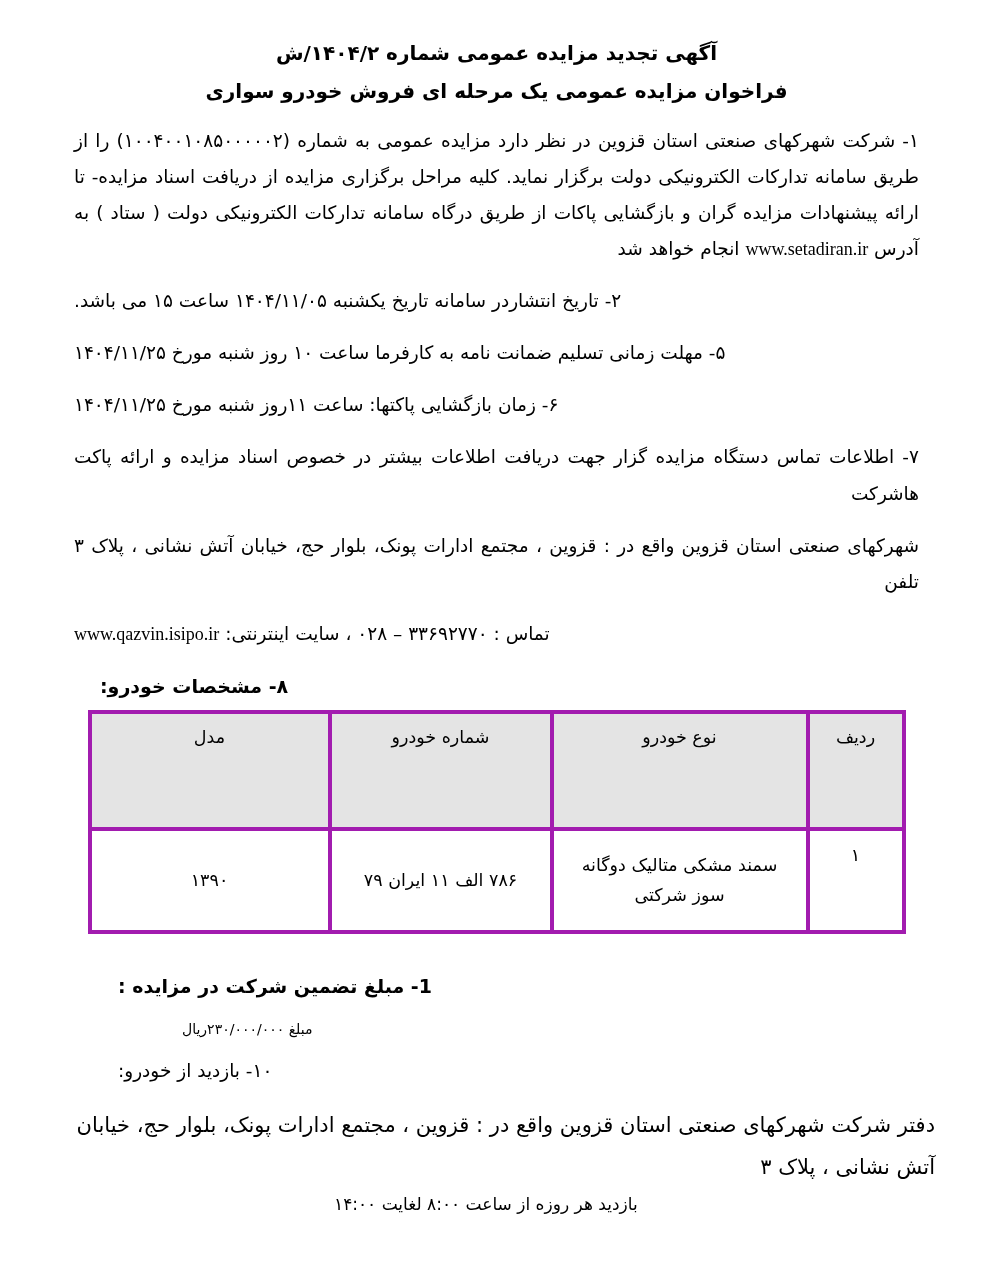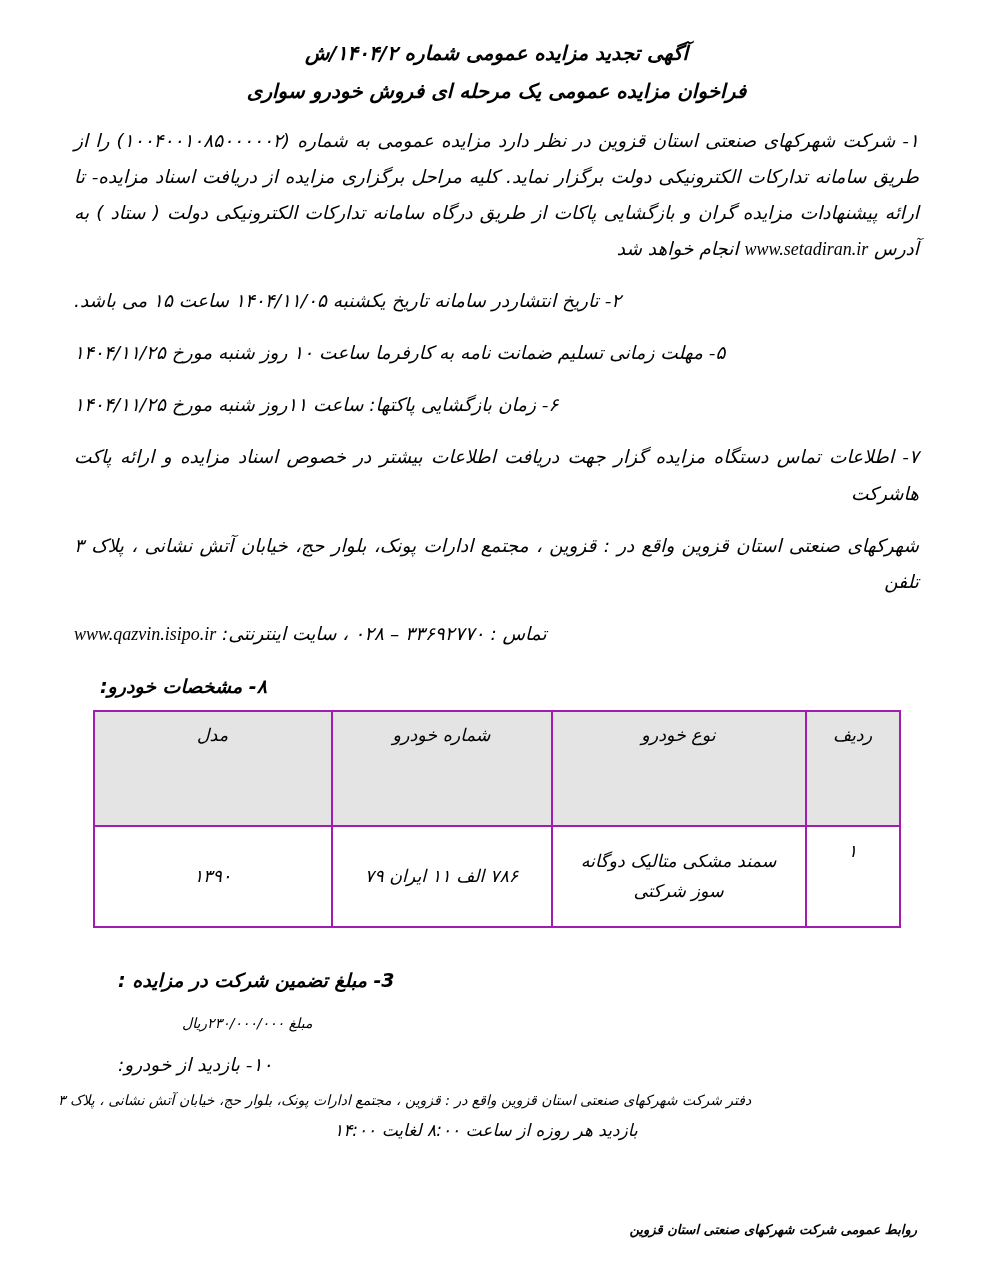--- a/index.html
+++ b/index.html
@@ -13,21 +13,20 @@
   }
   .page {
     position: relative;
     width: 993px;
     height: 1280px;
     background: #ffffff;
     box-sizing: border-box;
     padding: 30px 58px 0 58px;
     overflow: hidden;
     direction: rtl;
-    font-style: italic;
   }
 
   
   .title-block {
     text-align: center;
     margin-top: 8px;
   }
   .title-line-1 {
     font-size: 20px;
     font-weight: bold;
@@ -89,21 +88,21 @@
     margin-top: 4px;
   }
   table.vehicle-table {
     border-collapse: collapse;
     width: 718px;
     table-layout: fixed;
     direction: rtl;
   }
   table.vehicle-table th,
   table.vehicle-table td {
-    border: 2px solid #a21caf;
+    border: 4px solid #a21caf;
     font-size: 17.5px;
     font-weight: normal;
     padding: 6px 10px;
     text-align: center;
   }
   table.vehicle-table thead th {
     background: #e4e4e4;
     height: 94px;
     vertical-align: top;
     padding-top: 13px;
@@ -131,24 +130,24 @@
     line-height: 1.9;
   }
   .clause-10-head {
     font-size: 18.5px;
     text-align: left;
     padding-left: 60px;
     margin-top: 10px;
     line-height: 1.9;
   }
   .visit-lines {
-    font-size: 14px;
+    font-size: 21px;
     line-height: 2.0;
-    text-align: left;
-    margin-top: 4px;
+    text-align: right;
+    margin-top: 16px;
   }
   .visit-hours {
     font-size: 17px;
     text-align: left;
     padding-left: 276px;
     line-height: 1.9;
   }
 
   
   .footer-sign {
@@ -206,21 +205,21 @@
         <tr>
           <td class="col-radif row-index">۱</td>
           <td class="col-type">سمند مشکی متالیک دوگانه سوز شرکتی</td>
           <td class="col-plate">۷۸۶ الف ۱۱ ایران ۷۹</td>
           <td class="col-model">۱۳۹۰</td>
         </tr>
       </tbody>
     </table>
   </div>
 
-  <div class="section-heading section-heading-9">3- مبلغ تضمین شرکت در مزایده :</div>
+  <div class="section-heading section-heading-9">1- مبلغ تضمین شرکت در مزایده :</div>
   <div class="amount-line">مبلغ ۲۳۰/۰۰۰/۰۰۰ریال</div>
 
   <div class="clause-10-head">۱۰-  بازدید از خودرو:</div>
   <div class="visit-lines">دفتر شرکت شهرکهای صنعتی استان قزوین واقع در :  قزوین ، مجتمع ادارات پونک، بلوار حج، خیابان آتش نشانی ، پلاک ۳</div>
   <div class="visit-hours">بازدید هر روزه از ساعت ۸:۰۰ لغایت ۱۴:۰۰</div>
 
   <div class="footer-sign">روابط عمومی شرکت شهرکهای صنعتی استان قزوین</div>
 
 </div>
 

